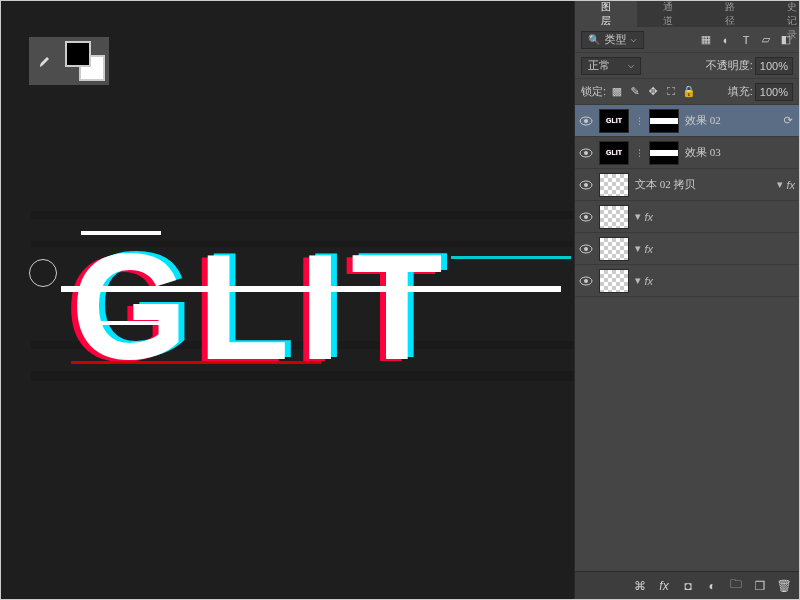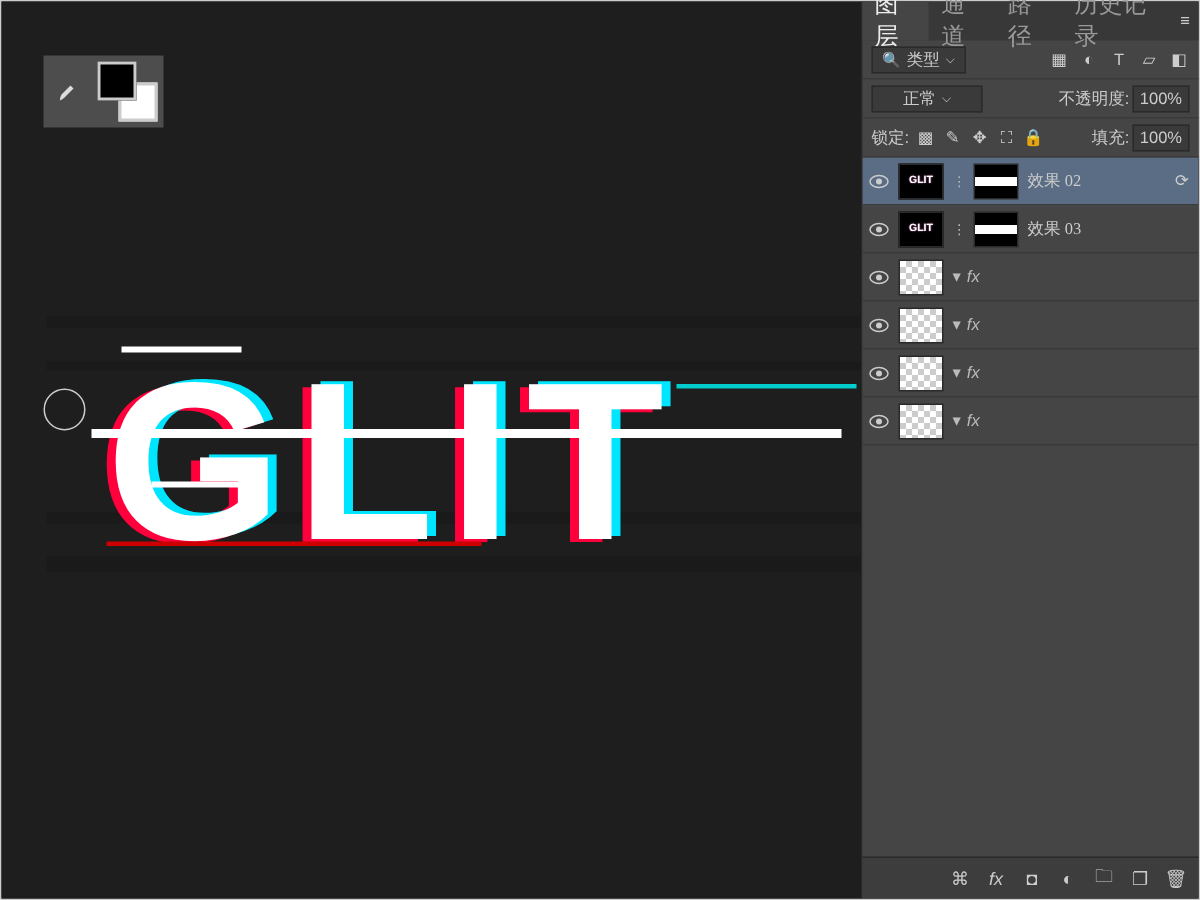--- a/index.html
+++ b/index.html
@@ -15,28 +15,28 @@
 .brush-cursor { position:absolute; width:28px; height:28px; border:1.5px solid #ccc; border-radius:50%; top:258px; left:28px;}
 .glitch-wrap { position:absolute; top:220px; left:30px; right:-50px; height:150px; }
 .glitch-text { font-family:"Arial Black",Impact,sans-serif; font-size:150px; font-weight:900; letter-spacing:10px; position:absolute; top:0; left:40px; }
 .gl-red { color:#ff003c; transform:translate(-6px,2px); filter:blur(0.5px);}
 .gl-cyan { color:#00e5ff; transform:translate(6px,-2px); filter:blur(0.5px);}
 .gl-white { color:#fff; }
 .hbar { position:absolute; left:0; right:0; background:#1a1a1a; height:8px;}
 .hglitch { position:absolute; background:#fff; height:4px;}
 .panel { width:225px; background:#454545; display:flex; flex-direction:column; color:#ccc; font-size:11px; border-left:1px solid #2a2a2a;}
 .tabs { display:flex; background:#383838; height:26px; align-items:stretch;}
-.tab { padding:0 8px; display:flex; align-items:center; color:#999; cursor:pointer; font-size:16px;}
+.tab { padding:0 26px; display:flex; align-items:center; color:#999; cursor:pointer; font-size:10px;}
 .tab.active { background:#454545; color:#eee;}
 .tabs .menu { margin-left:auto; width:20px; display:flex; align-items:center; justify-content:center;}
 .row { display:flex; align-items:center; height:26px; padding:0 6px; gap:4px; border-bottom:1px solid #3a3a3a;}
 .filter-sel { display:flex; align-items:center; background:#3a3a3a; height:18px; padding:0 6px; gap:4px; border:1px solid #2a2a2a;}
 .icons { display:flex; gap:6px; margin-left:auto;}
 .ic { width:14px; height:14px; display:flex; align-items:center; justify-content:center; color:#ccc; font-size:11px;}
-.blend { display:flex; align-items:center; gap:4px; background:#3a3a3a; padding:0 20px; height:18px; border:1px solid #2a2a2a; min-width:60px;}
+.blend { display:flex; align-items:center; gap:4px; background:#3a3a3a; padding:0 6px; height:18px; border:1px solid #2a2a2a; min-width:60px;}
 .pct { display:flex; align-items:center; gap:2px; margin-left:auto;}
 .pctval { background:#3a3a3a; padding:0 4px; height:18px; display:flex; align-items:center; border:1px solid #2a2a2a;}
 .layers { flex:1; overflow:auto; background:#454545;}
 .layer { display:flex; align-items:center; height:32px; padding:0 4px; gap:6px; border-bottom:1px solid #3a3a3a;}
 .layer.selected { background:#5a6d84;}
 .eye { width:14px; height:14px; display:flex; align-items:center; justify-content:center;}
 .thumb { width:30px; height:24px; background:#000; border:1px solid #2a2a2a; display:flex; align-items:center; justify-content:center; font-size:6px; color:#fff; overflow:hidden;}
 .thumb.checker { background:repeating-conic-gradient(#ccc 0 25%,#fff 0 50%) 0 0/8px 8px;}
 .thumb.mini { position:relative;}
 .thumb.mini::after{content:"GLIT"; font-weight:900; font-size:7px; color:#fff; text-shadow:0 0 1px #f03,0 0 1px #0cf;}
@@ -158,20 +158,21 @@
           <div class="lname">效果 03</div>
         </div>
         <div class="layer">
           <div class="eye">
             <svg width="14" height="14" viewBox="0 0 14 14">
               <ellipse cx="7" cy="7" rx="6" ry="4" fill="none" stroke="#ccc"></ellipse>
               <circle cx="7" cy="7" r="2" fill="#ccc"></circle>
             </svg>
           </div>
           <div class="thumb checker"></div>
+          <div class="lname">文本 02 拷贝</div>
           <div class="fx">
             <span>▾</span>
             <i>fx</i>
           </div>
         </div>
         <div class="layer">
           <div class="eye">
             <svg width="14" height="14" viewBox="0 0 14 14">
               <ellipse cx="7" cy="7" rx="6" ry="4" fill="none" stroke="#ccc"></ellipse>
               <circle cx="7" cy="7" r="2" fill="#ccc"></circle>

